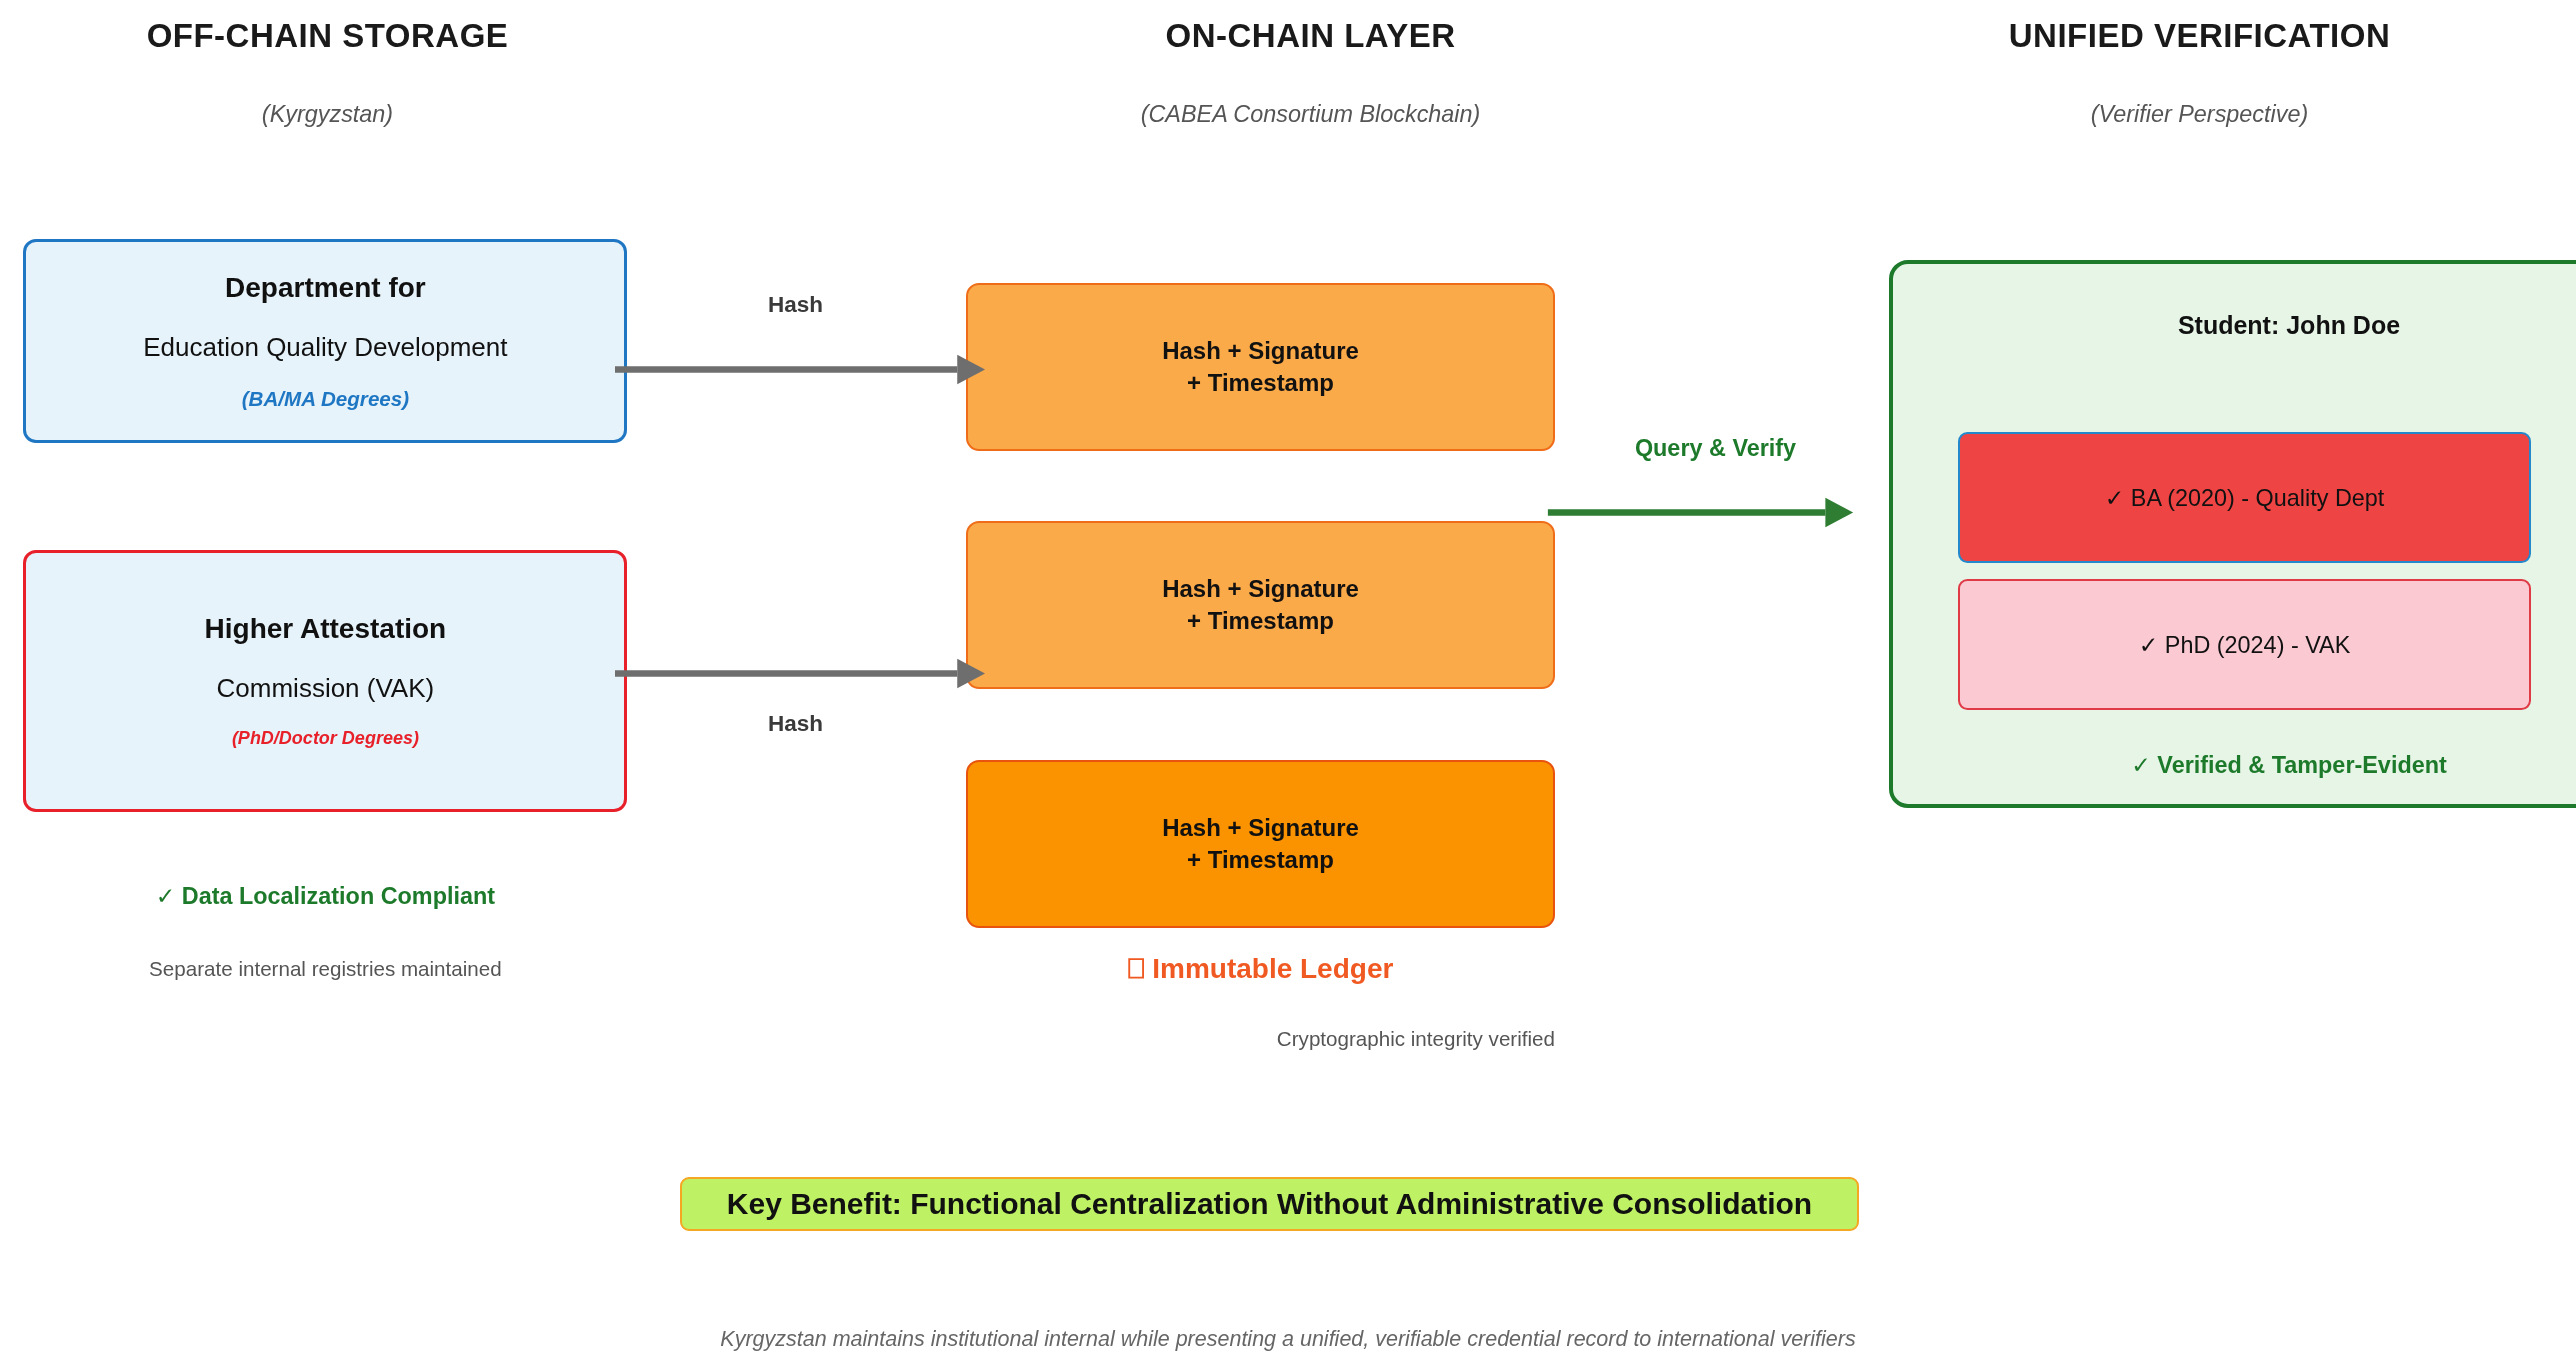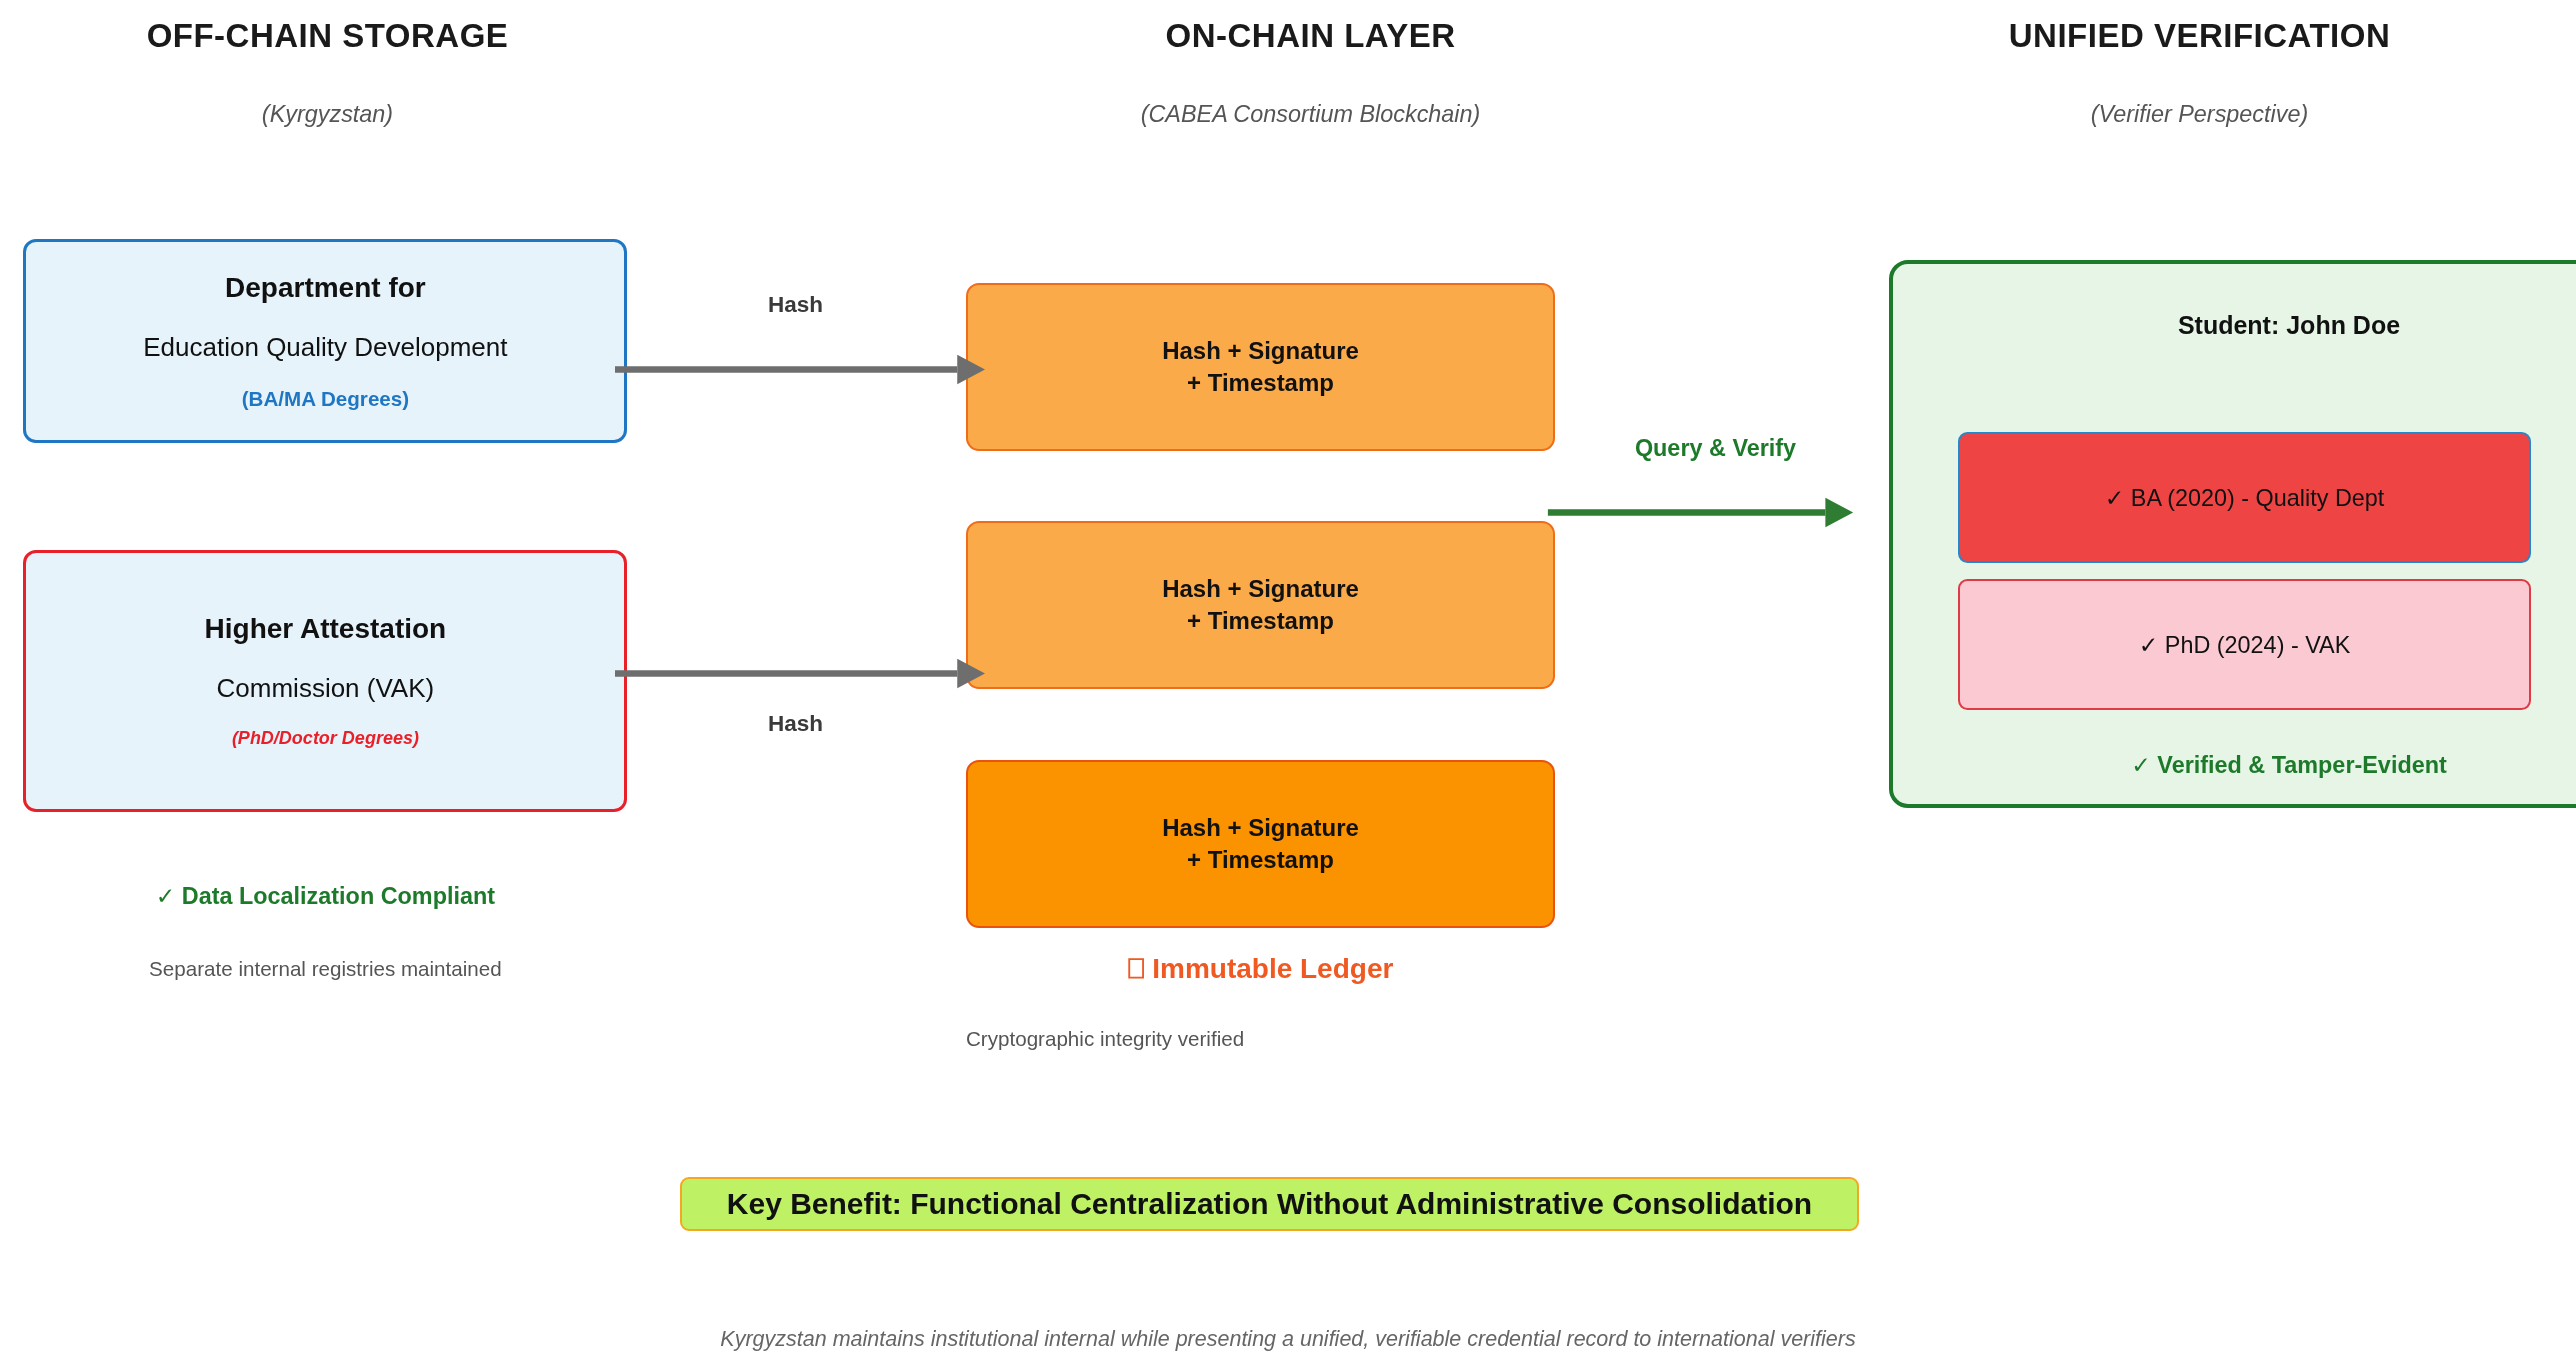--- a/index.html
+++ b/index.html
@@ -26,21 +26,21 @@
   }
   .node-blue{background:#e7f3fa;border:3.7px solid #1f77c4;}
   .node-red{background:#e7f3fa;border:3.7px solid #e8202a;}
   .node-orange-light{background:#fbaa4a;border:2.8px solid #ef6c18;}
   .node-orange-dark{background:#fb9200;border:2.8px solid #e8540d;}
   .node-green{background:#e7f5e7;border:4.7px solid #1d7a2b;border-radius:17px;}
   .inner-blue{background:#ef4444;border:2.8px solid #2389cc;border-radius:9.4px;}
   .inner-pink{background:#fbc9d2;border:2.8px solid #e03a46;border-radius:9.4px;}
   .n-title{font-size:28px;font-weight:bold;color:#111;}
   .n-line{font-size:26px;color:#111;}
-  .n-note-blue{font-size:20.6px;color:#1f77c4;font-weight:bold;text-align:right;}
+  .n-note-blue{font-size:20.6px;font-style:italic;color:#1f77c4;font-weight:bold;text-align:right;}
   .n-note-red{font-size:18px;font-style:italic;color:#e8202a;font-weight:bold;}
   .gap-a{height:28px;}
   .gap-b{height:24px;}
 
   .orange-text{font-size:24px;font-weight:bold;line-height:1.35;color:#111;}
 
   .student-name{font-size:25px;font-weight:bold;color:#111;}
   .cred-text{font-size:23.4px;color:#111;}
   .verified-text{font-size:23.4px;font-weight:bold;color:#1d7a2b;}
 
@@ -104,21 +104,21 @@
   <div class="orange-text">Hash + Signature</div>
   <div class="orange-text">+ Timestamp</div>
 </div>
 
 <div class="abs node node-orange-dark" style="left:966px;top:760px;width:589px;height:168px;">
   <div class="orange-text">Hash + Signature</div>
   <div class="orange-text">+ Timestamp</div>
 </div>
 
 <div class="abs note-orange" style="left:966px;top:953px;width:589px;text-align:center;">⎕ Immutable Ledger</div>
-<div class="abs note-gray" style="left:966px;top:1027px;width:589px;text-align:left;">Cryptographic integrity verified</div>
+<div class="abs note-gray" style="left:966px;top:1027px;width:589px;text-align:right;">Cryptographic integrity verified</div>
 
 <div class="abs node-green" style="left:1889px;top:260px;width:800px;height:548px;border-radius:19px;">
   <div style="position:absolute;left:0;top:47px;width:100%;text-align:center;" class="student-name">Student: John Doe</div>
 
   <div class="abs inner-blue" style="left:65px;top:168px;width:573px;height:131px;display:flex;align-items:center;justify-content:center;">
     <span class="cred-text">✓ BA (2020) - Quality Dept</span>
   </div>
 
   <div class="abs inner-pink" style="left:65px;top:315px;width:573px;height:131px;display:flex;align-items:center;justify-content:center;">
     <span class="cred-text">✓ PhD (2024) - VAK</span>

